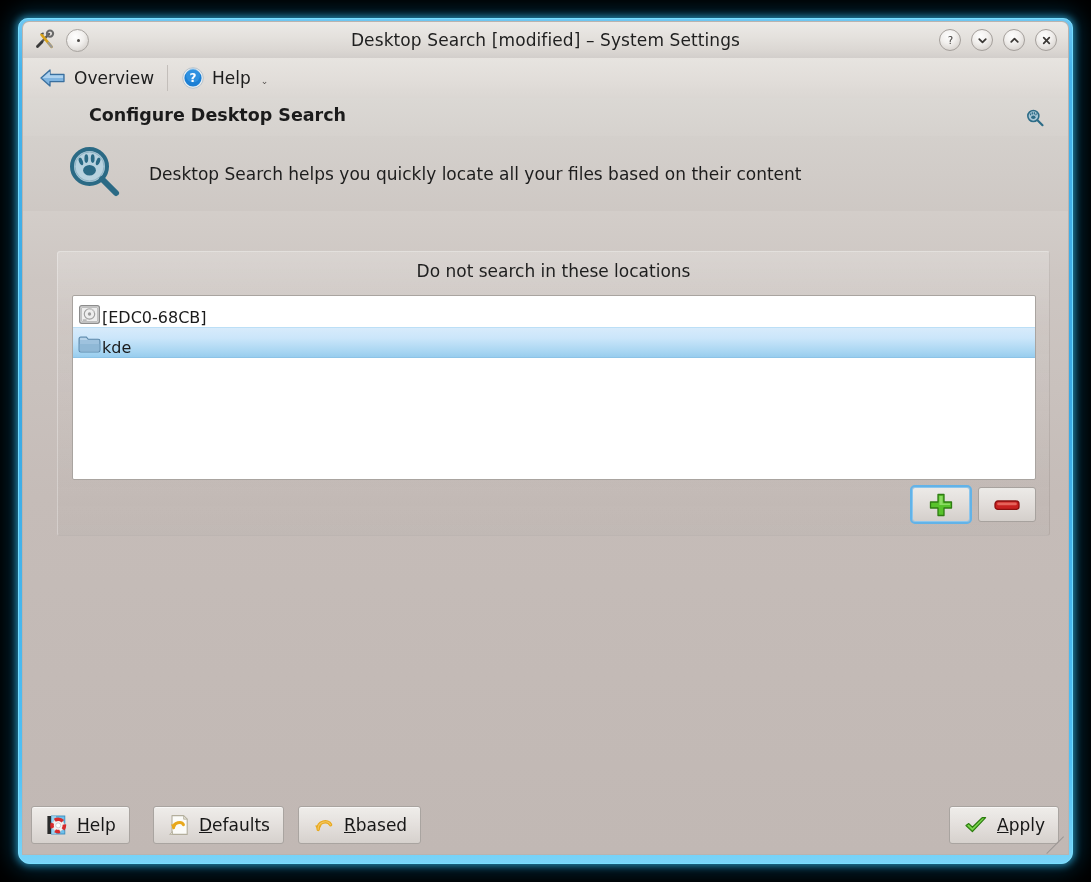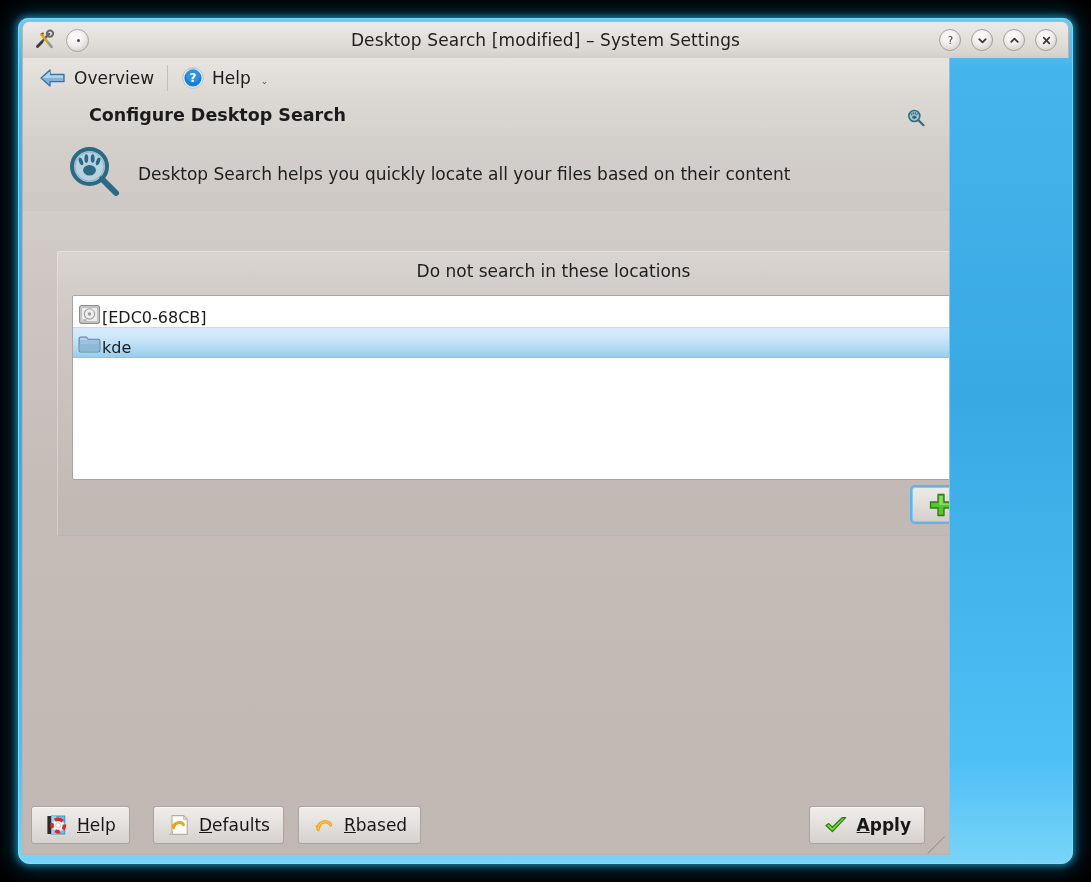--- a/index.html
+++ b/index.html
@@ -74,21 +74,21 @@
     border: 1px solid #a5a09c;
     display: flex; align-items: center; justify-content: center;
     font-size: 13px; color: #3b3835; line-height: 1;
   }
   .wbtn svg { display:block; }
 
   
   #client {
     position: absolute;
     left: 4px; top: 40px;
-    width: 928px;
+    width: 1047px;
     height: 797px;
     background: linear-gradient(180deg, #dedbd7 0%, #dbd7d3 8%, #cdc6c2 28%, #c5bcb8 55%, #c1b8b4 100%);
     border-left: 1px solid #b9b4b0;
     border-right: 1px solid #b9b4b0;
     border-bottom: 1px solid #b9b4b0;
     overflow: hidden;
   }
 
   
   #toolbar {
@@ -109,21 +109,21 @@
   #page-title {
     position: absolute; left: 66px; top: 7px;
     font-size: 17.5px; font-weight: bold; color: #1b1b1b;
   }
   #head-search-icon { position: absolute; right: 23px; top: 10px; }
 
   
   #banner {
     position: absolute; left: 0; top: 78px; width: 100%; height: 75px;
     background: linear-gradient(180deg,#d4d0cc 0%, #cec8c4 100%);
-    display: flex; align-items: center; padding-left: 42px; gap: 15px;
+    display: flex; align-items: center; padding-left: 42px; gap: 26px;
   }
   #banner-text { font-size: 17px; color: #1d1d1d; }
 
   
   #group-panel {
     position: absolute; left: 34px; top: 193px;
     width: 993px; height: 285px;
     background: linear-gradient(180deg, rgba(255,255,255,0.22) 0%, rgba(255,255,255,0.06) 26%, rgba(0,0,0,0.016) 100%);
     border-radius: 3px;
     border-top: 1px solid rgba(255,255,255,0.45);
@@ -182,21 +182,21 @@
     display: flex; align-items: center; gap: 8px;
     padding: 0 13px;
     font-size: 17px; color: #171717;
     box-shadow: 0 1px 0 rgba(255,255,255,0.55) inset;
   }
   .kbtn u { text-decoration: underline; }
 
   #btn-help { left: 8px; }
   #btn-defaults { left: 130px; }
   #btn-reset { left: 275px; }
-  #btn-apply { right: 24px; font-weight: bold; }
+  #btn-apply { right: 9px; }
 
   #resize-grip {
     position: absolute; right: 3px; bottom: 3px;
     width: 20px; height: 20px;
   }
   #resize-grip::before {
     content:""; position:absolute; right:1px; bottom:14px;
     width: 24px; height:1px; background:#9b9693;
     transform: rotate(-45deg); transform-origin: right bottom;
   }

